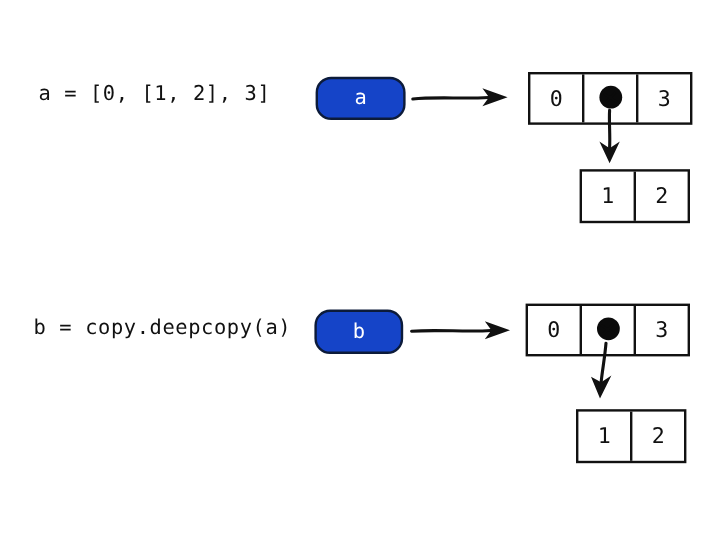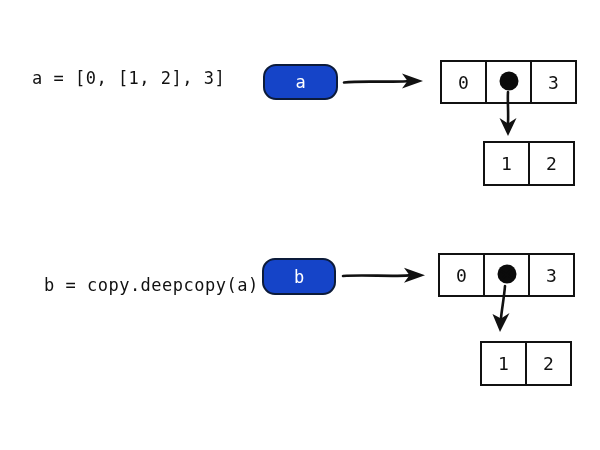--- a/index.html
+++ b/index.html
@@ -90,21 +90,21 @@
 
   <div class="listbox inner" style="left:483px; top:141px;">
     <div class="cell">
       <span>1</span>
     </div>
     <div class="cell">
       <span>2</span>
     </div>
   </div>
 
-  <div class="code" style="left:44px; top:263px;margin-top:12px;">b = copy.deepcopy(a)</div>
+  <div class="code" style="left:28px; top:263px;">b = copy.deepcopy(a)</div>
 
   <div class="pill" style="left:262px; top:258px; width:74px; height:37px;">
     <span>b</span>
   </div>
 
   <svg class="arrow" style="left:340px; top:263px;" width="89" height="24" viewBox="0 0 89 24">
     <path d="M3 13 C 24 11.5, 50 13.8, 69 12.4" stroke-width="2.6"></path>
     <path class="head" d="M64 4.8 L 85 12.2 L 64 19.8 L 69.5 12.2 Z"></path>
   </svg>
 

